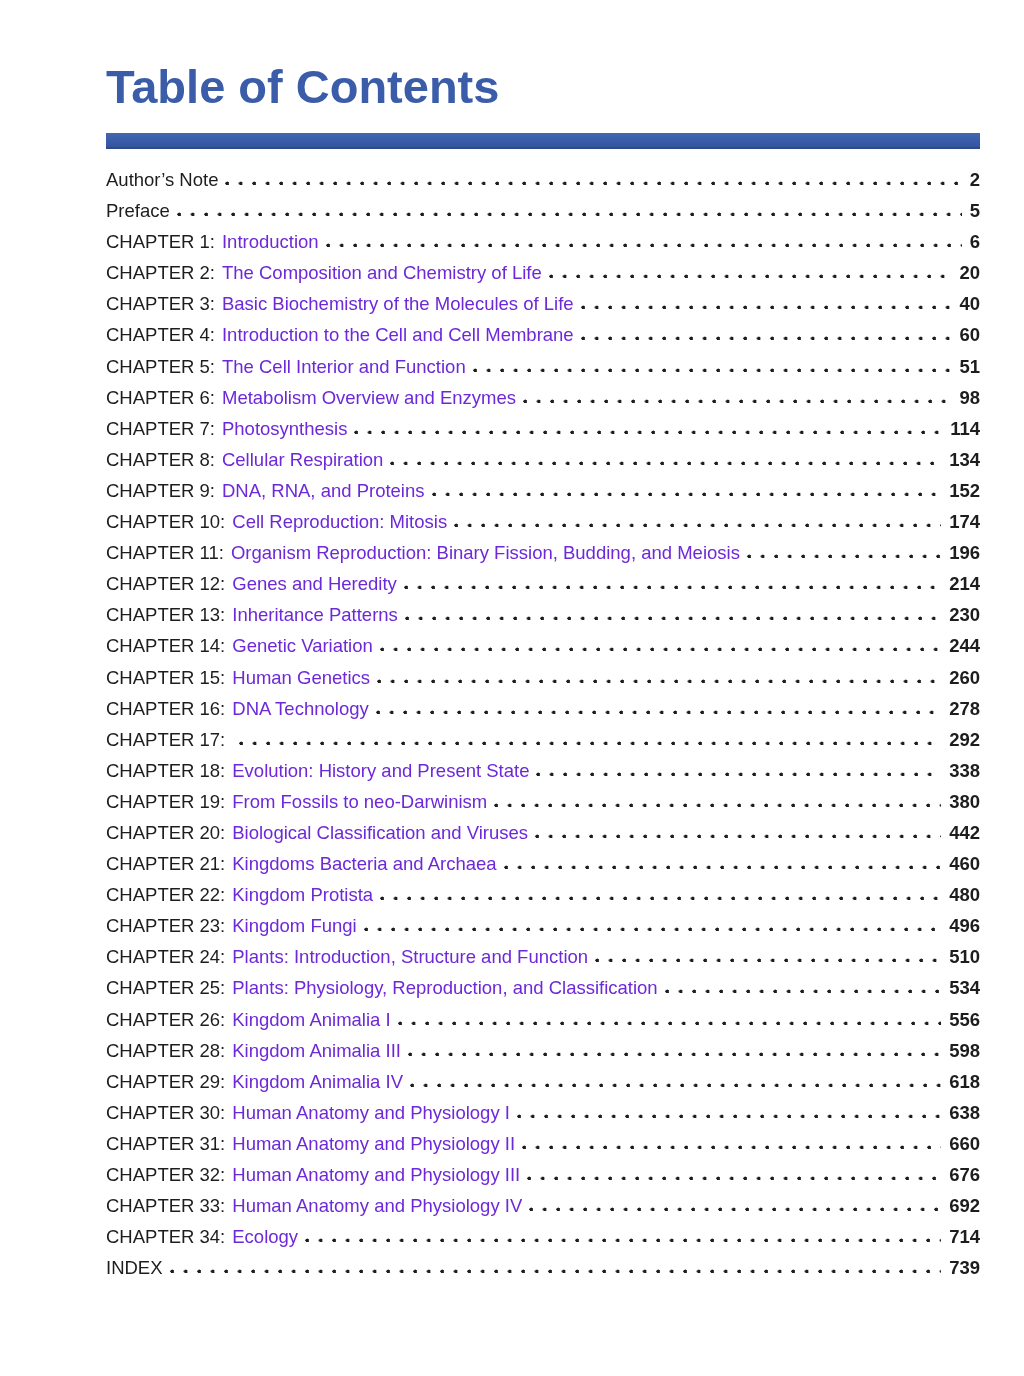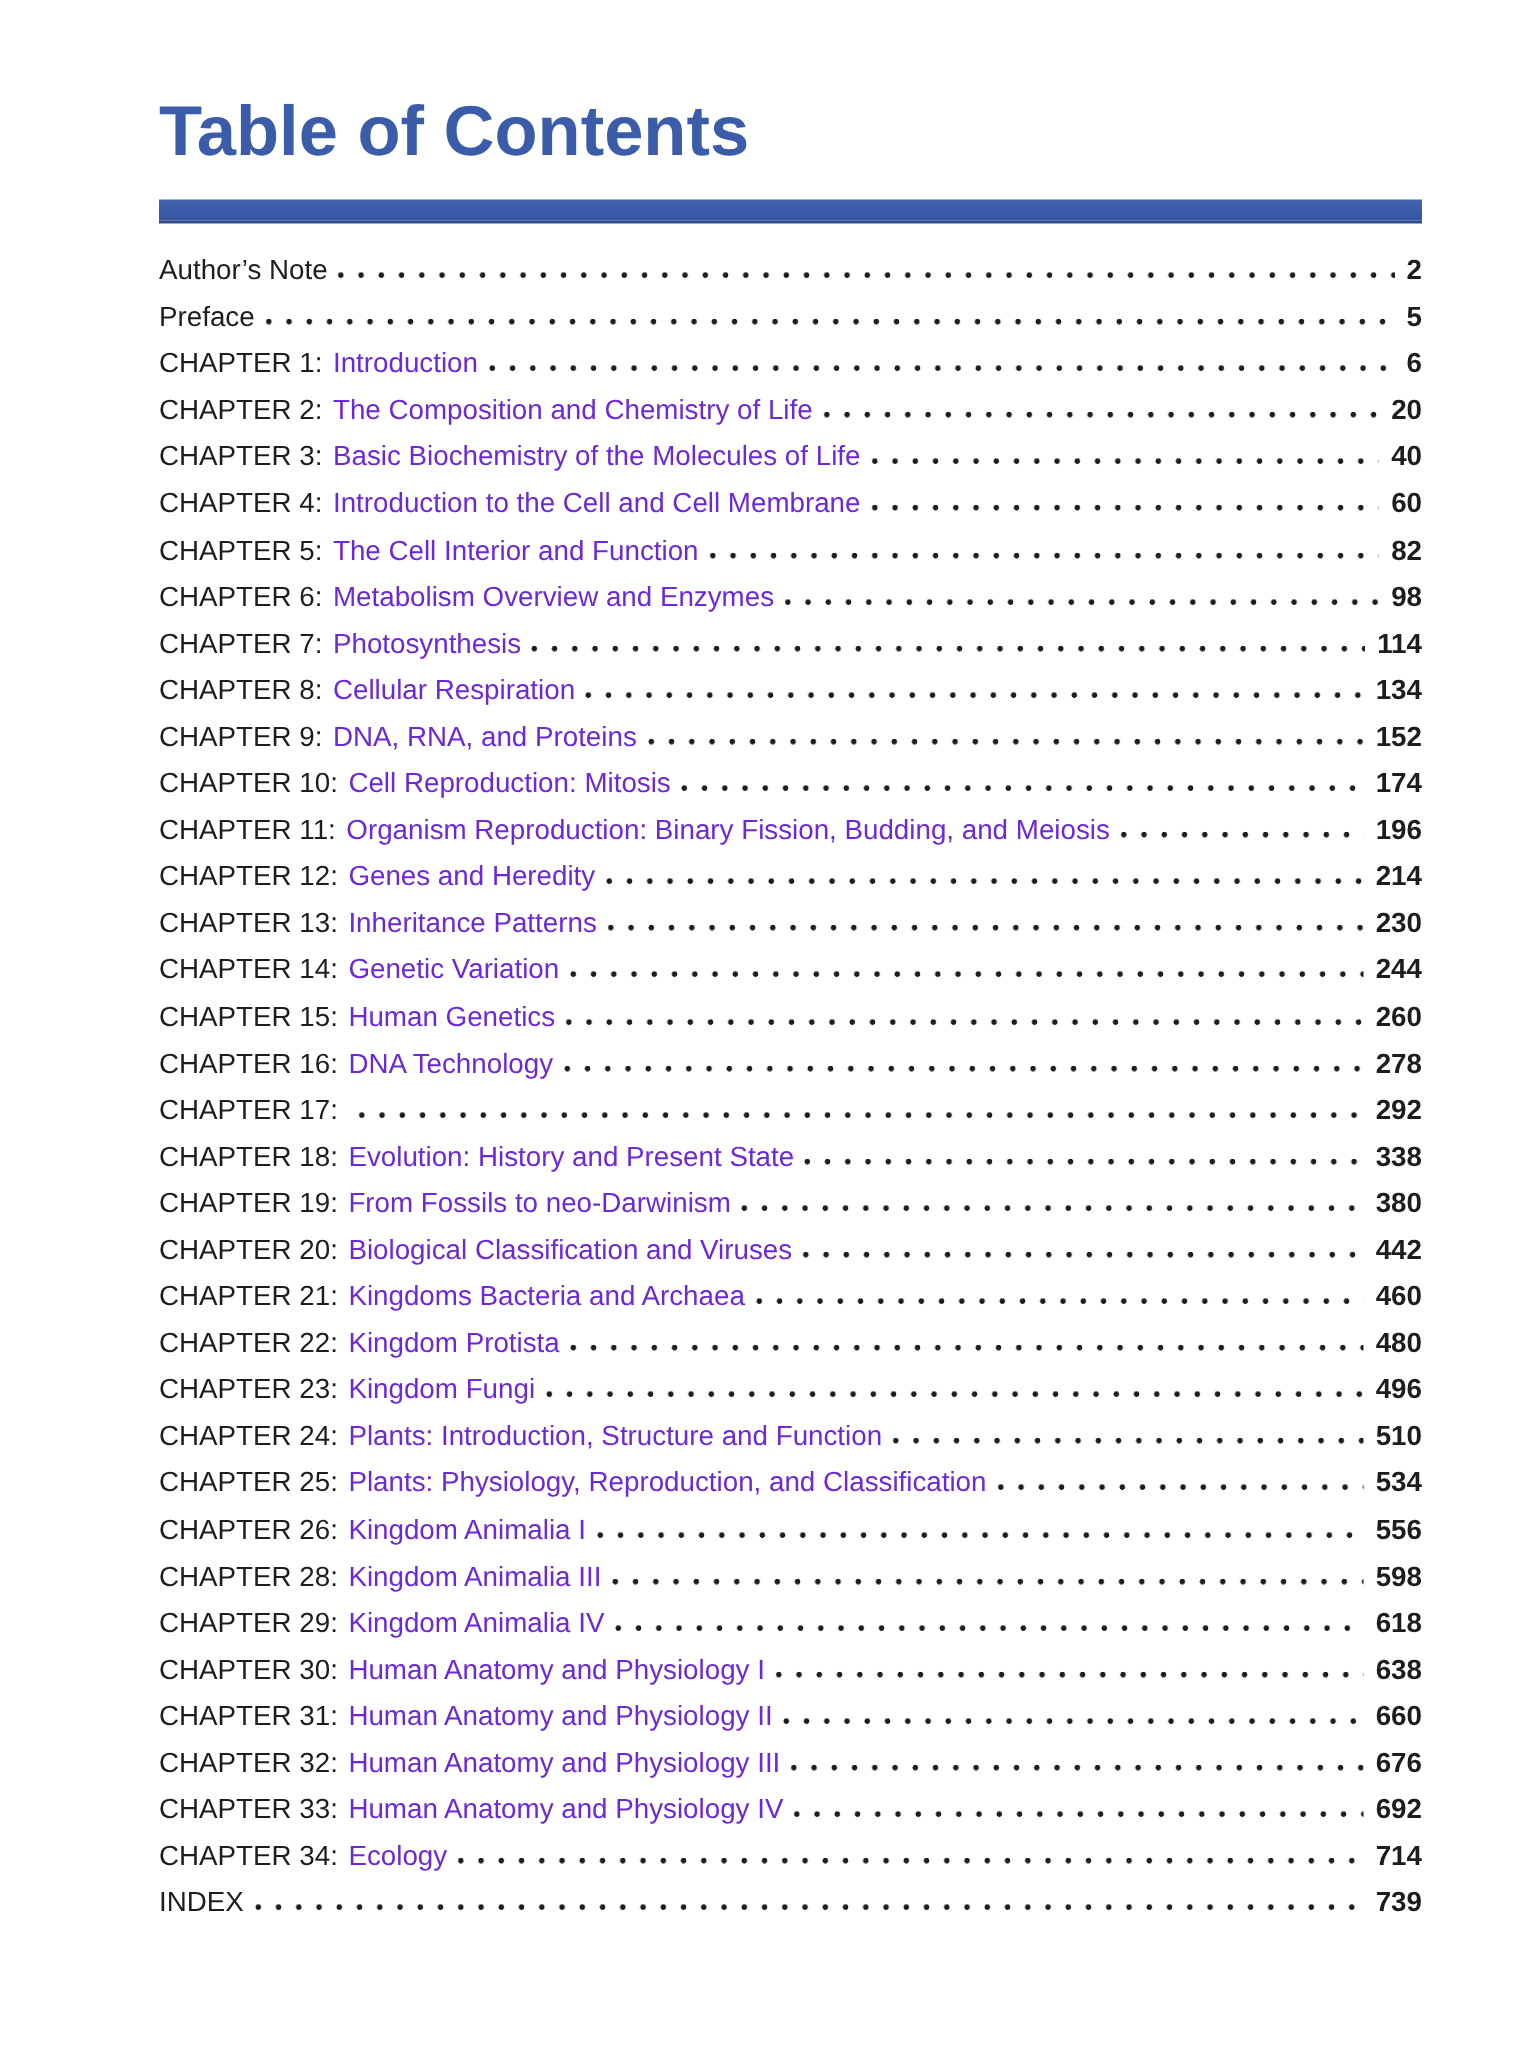--- a/index.html
+++ b/index.html
@@ -13,21 +13,21 @@
     height: 1376px;
     background: #ffffff;
     font-family: "Liberation Sans", "DejaVu Sans", sans-serif;
     color: var(--text);
     overflow: hidden;
   }
   .page {
     position: relative;
     width: 1024px;
     height: 1376px;
-    padding: 60px 76px 0 106px;
+    padding: 60px 44px 0 106px;
   }
   .page-title {
     font-size: 47px;
     font-weight: 700;
     letter-spacing: 0px;
     color: var(--accent);
     line-height: 54px;
   }
   .title-rule {
     margin-top: 19px;
@@ -122,21 +122,21 @@
     <span class="toc-label">CHAPTER 4:</span>
     <span class="toc-title">Introduction to the Cell and Cell Membrane</span>
     <span class="dot-leader"></span>
     <span class="toc-page-num">60</span>
   </div>
 
   <div class="toc-row">
     <span class="toc-label">CHAPTER 5:</span>
     <span class="toc-title">The Cell Interior and Function</span>
     <span class="dot-leader"></span>
-    <span class="toc-page-num">82</span>
+    <span class="toc-page-num">51</span>
   </div>
 
   <div class="toc-row">
     <span class="toc-label">CHAPTER 6:</span>
     <span class="toc-title">Metabolism Overview and Enzymes</span>
     <span class="dot-leader"></span>
     <span class="toc-page-num">98</span>
   </div>
 
   <div class="toc-row">

